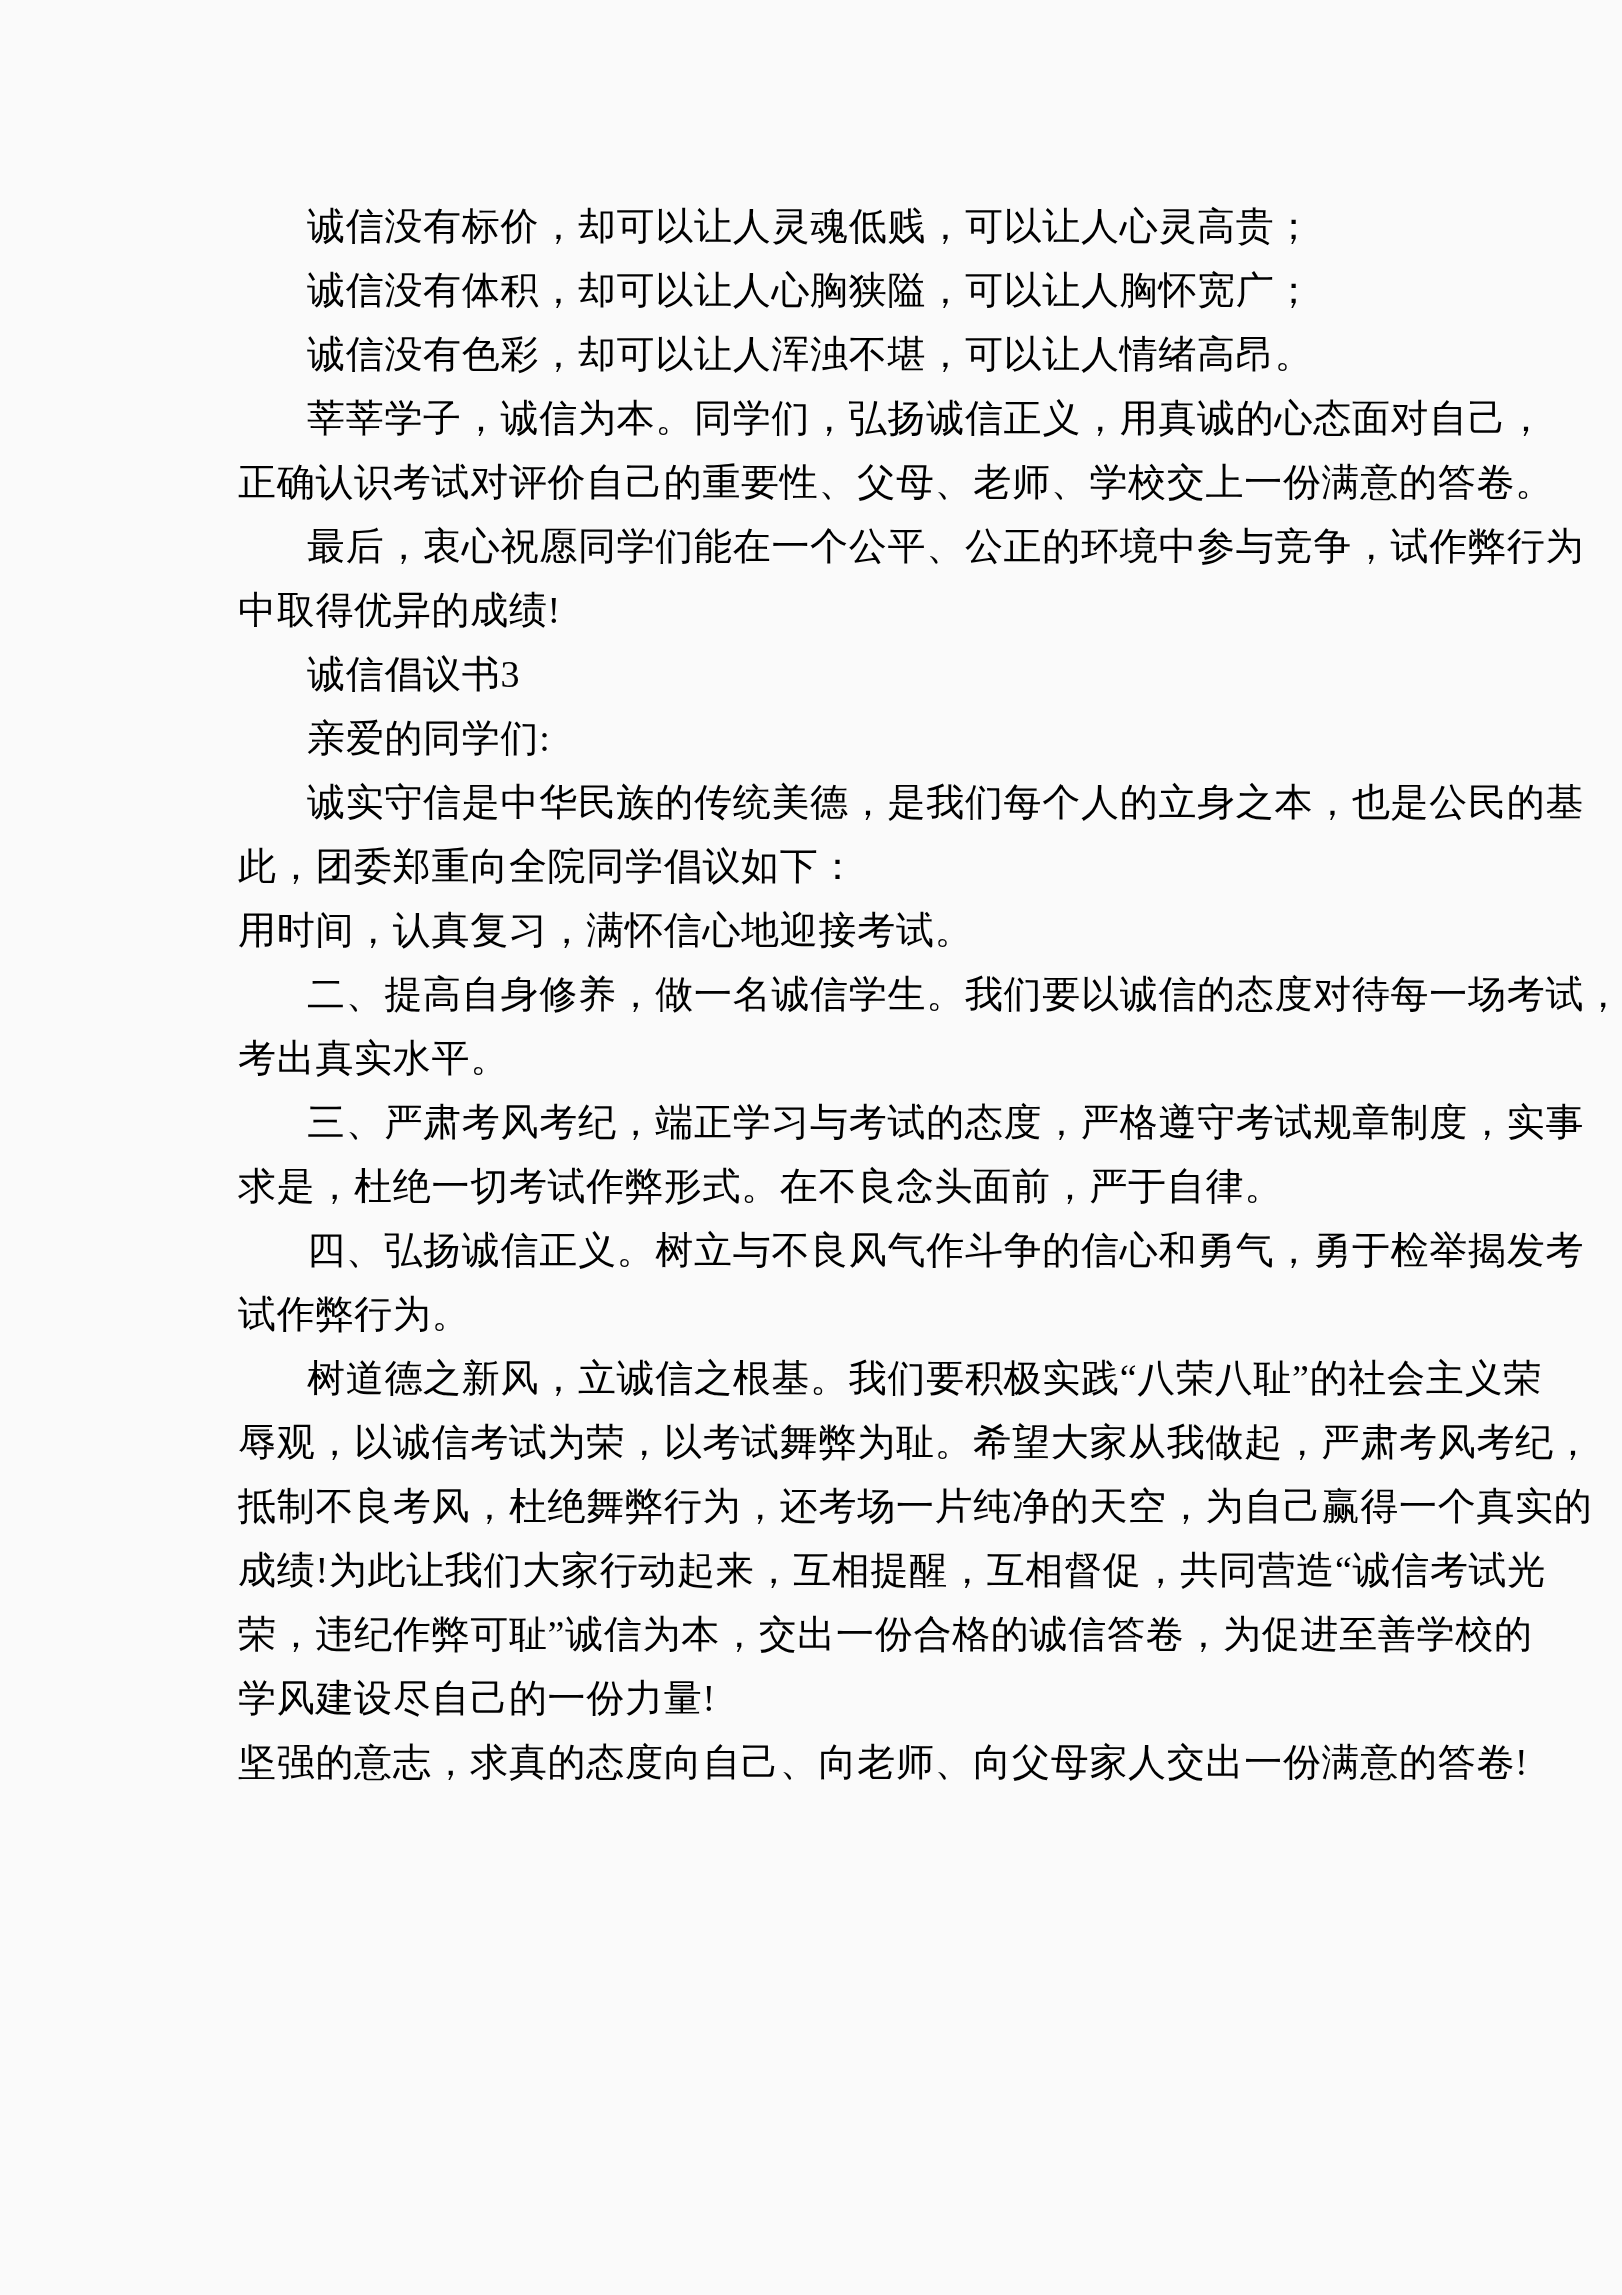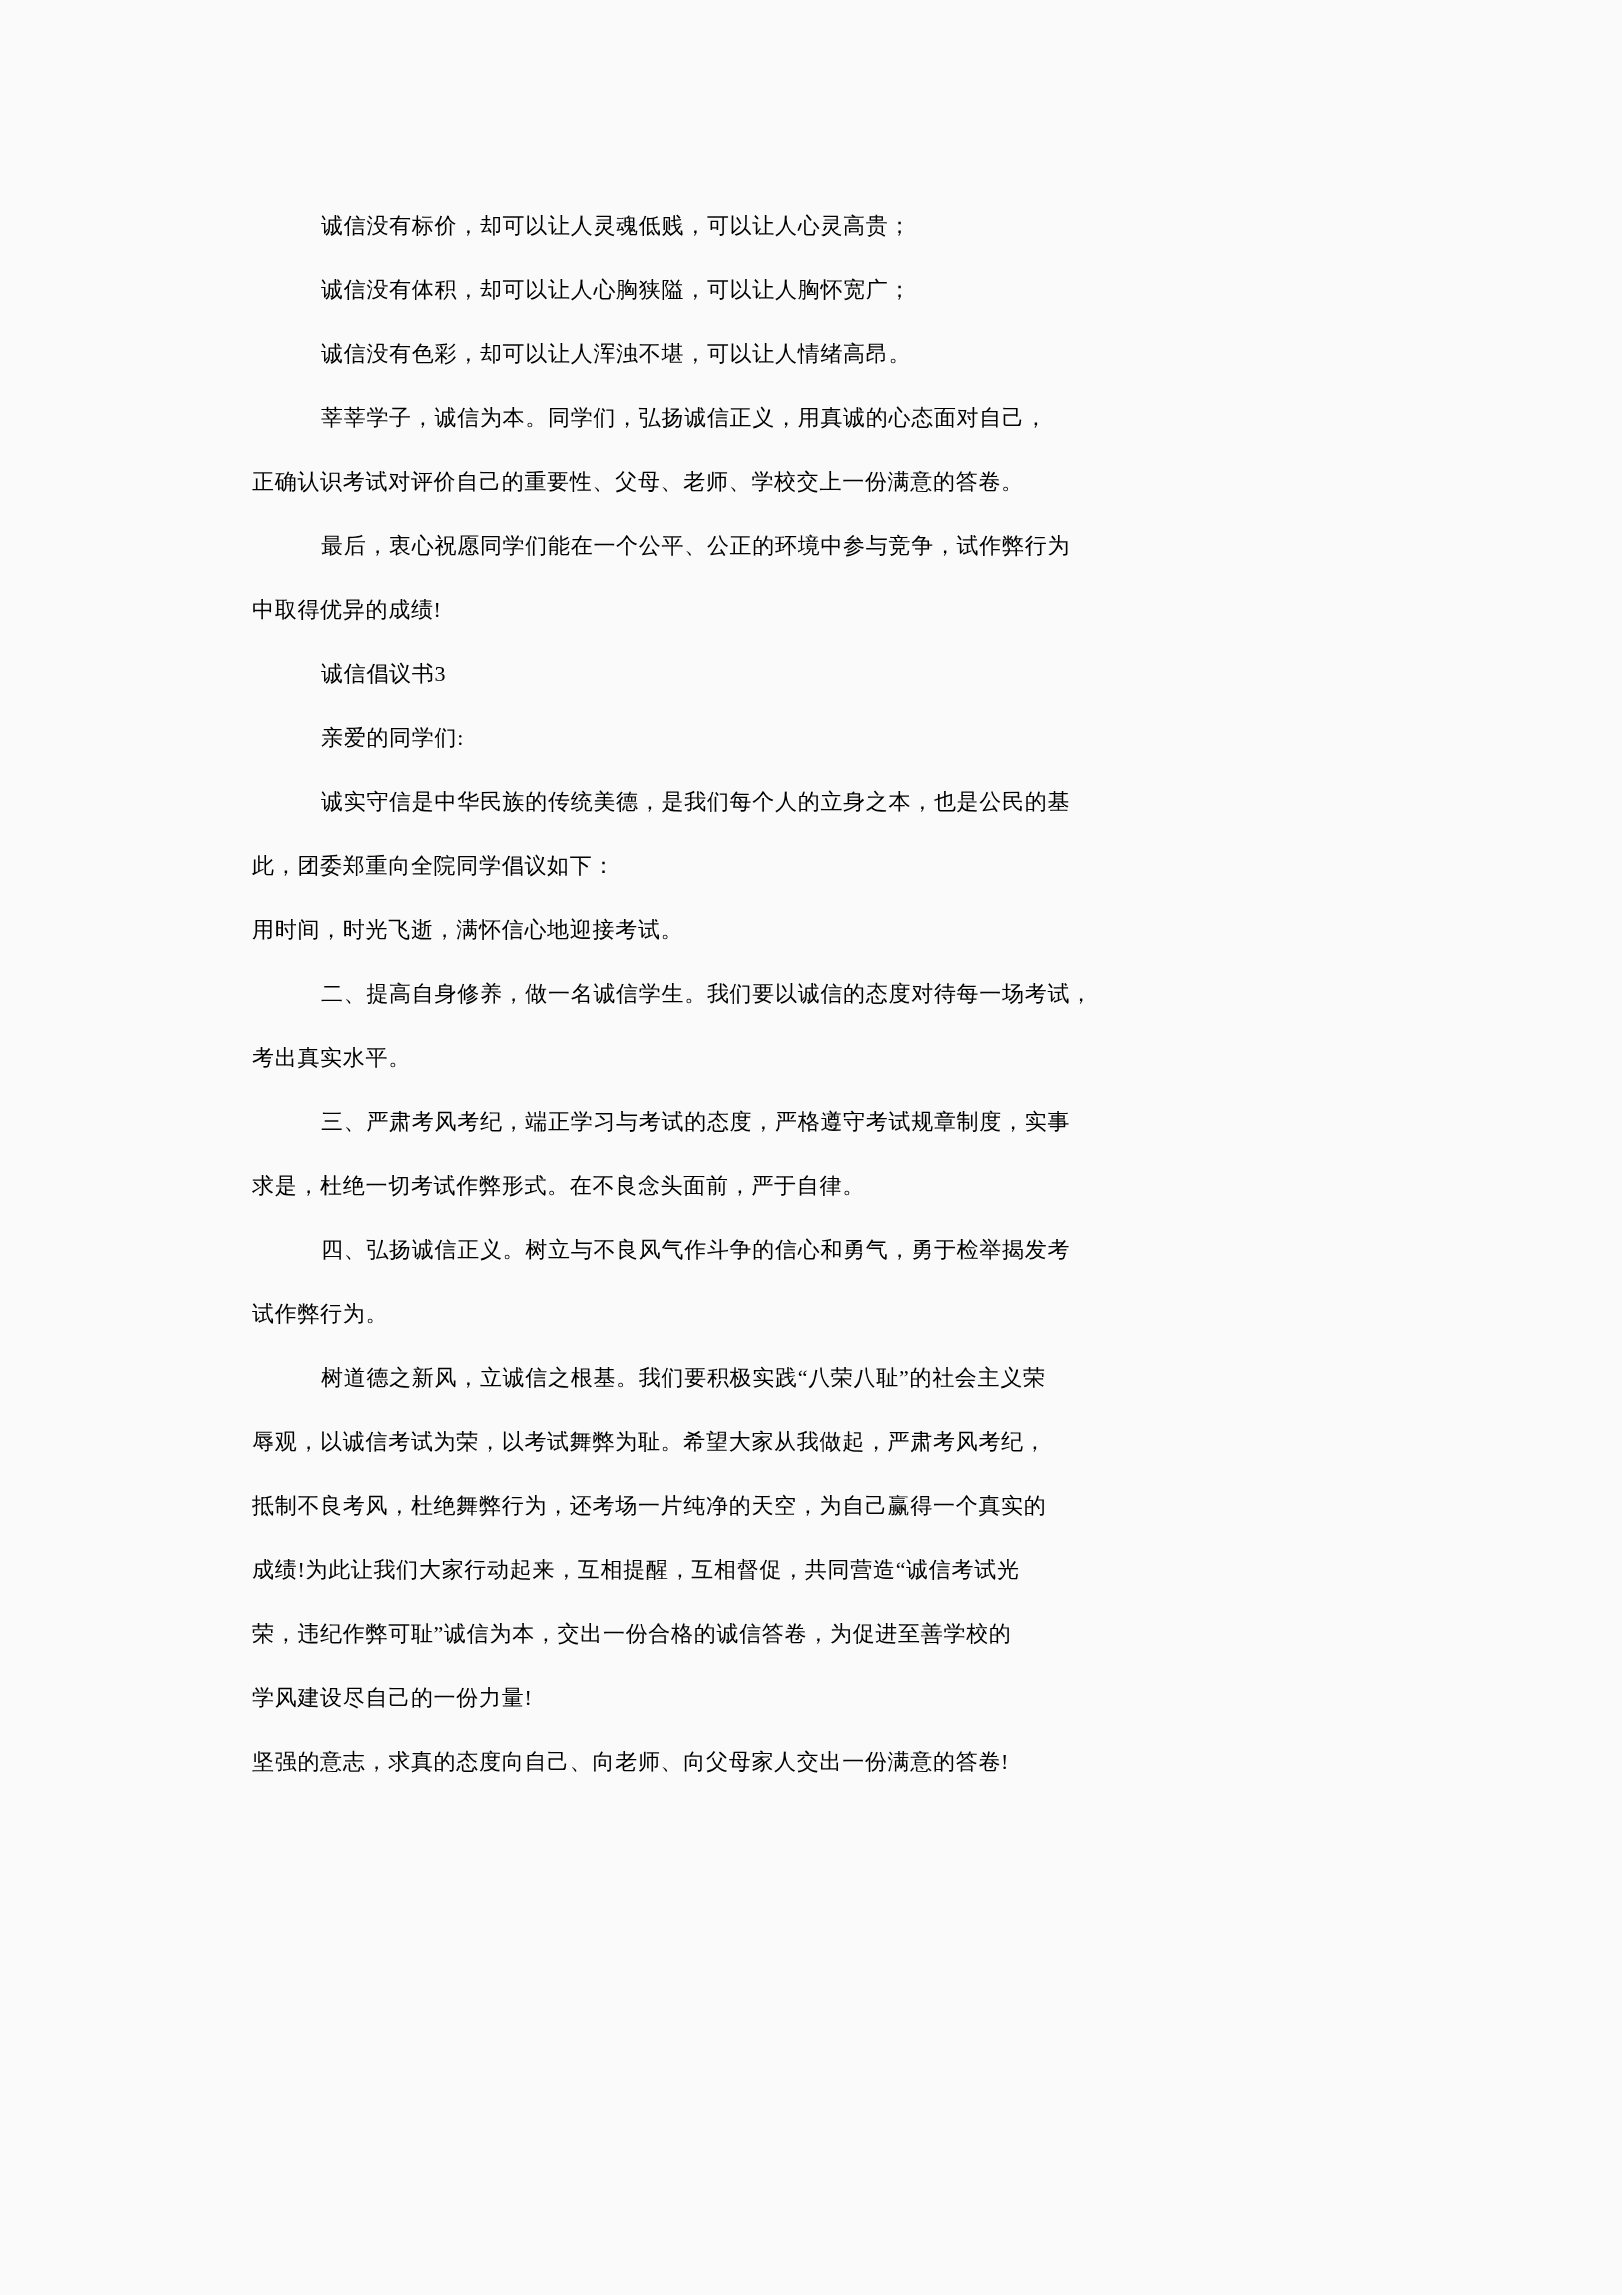--- a/index.html
+++ b/index.html
@@ -21,24 +21,23 @@
   }
   .text-block {
     position: absolute;
     left: 238px;
     top: 194px;
     width: 1152px;
   }
   .line {
     height: 64px;
     line-height: 64px;
-    font-size: 22px;
+    font-size: 38px;
     white-space: nowrap;
     letter-spacing: 0.7px;
-    margin-left: 14px;
   }
   .line.indent {
     padding-left: 69px;
   }
 </style>
 </head>
 <body>
 
 <div class="page">
   <div class="text-block" id="text-block">
@@ -46,21 +45,21 @@
       <div class="line indent">诚信没有体积，却可以让人心胸狭隘，可以让人胸怀宽广；</div>
       <div class="line indent">诚信没有色彩，却可以让人浑浊不堪，可以让人情绪高昂。</div>
       <div class="line indent">莘莘学子，诚信为本。同学们，弘扬诚信正义，用真诚的心态面对自己，</div>
       <div class="line">正确认识考试对评价自己的重要性、父母、老师、学校交上一份满意的答卷。</div>
       <div class="line indent">最后，衷心祝愿同学们能在一个公平、公正的环境中参与竞争，试作弊行为</div>
       <div class="line">中取得优异的成绩!</div>
       <div class="line indent">诚信倡议书3</div>
       <div class="line indent">亲爱的同学们:</div>
       <div class="line indent">诚实守信是中华民族的传统美德，是我们每个人的立身之本，也是公民的基</div>
       <div class="line">此，团委郑重向全院同学倡议如下：</div>
-      <div class="line">用时间，时光飞逝，满怀信心地迎接考试。</div>
+      <div class="line">用时间，认真复习，满怀信心地迎接考试。</div>
       <div class="line indent">二、提高自身修养，做一名诚信学生。我们要以诚信的态度对待每一场考试，</div>
       <div class="line">考出真实水平。</div>
       <div class="line indent">三、严肃考风考纪，端正学习与考试的态度，严格遵守考试规章制度，实事</div>
       <div class="line">求是，杜绝一切考试作弊形式。在不良念头面前，严于自律。</div>
       <div class="line indent">四、弘扬诚信正义。树立与不良风气作斗争的信心和勇气，勇于检举揭发考</div>
       <div class="line">试作弊行为。</div>
       <div class="line indent">树道德之新风，立诚信之根基。我们要积极实践“八荣八耻”的社会主义荣</div>
       <div class="line">辱观，以诚信考试为荣，以考试舞弊为耻。希望大家从我做起，严肃考风考纪，</div>
       <div class="line">抵制不良考风，杜绝舞弊行为，还考场一片纯净的天空，为自己赢得一个真实的</div>
       <div class="line">成绩!为此让我们大家行动起来，互相提醒，互相督促，共同营造“诚信考试光</div>

